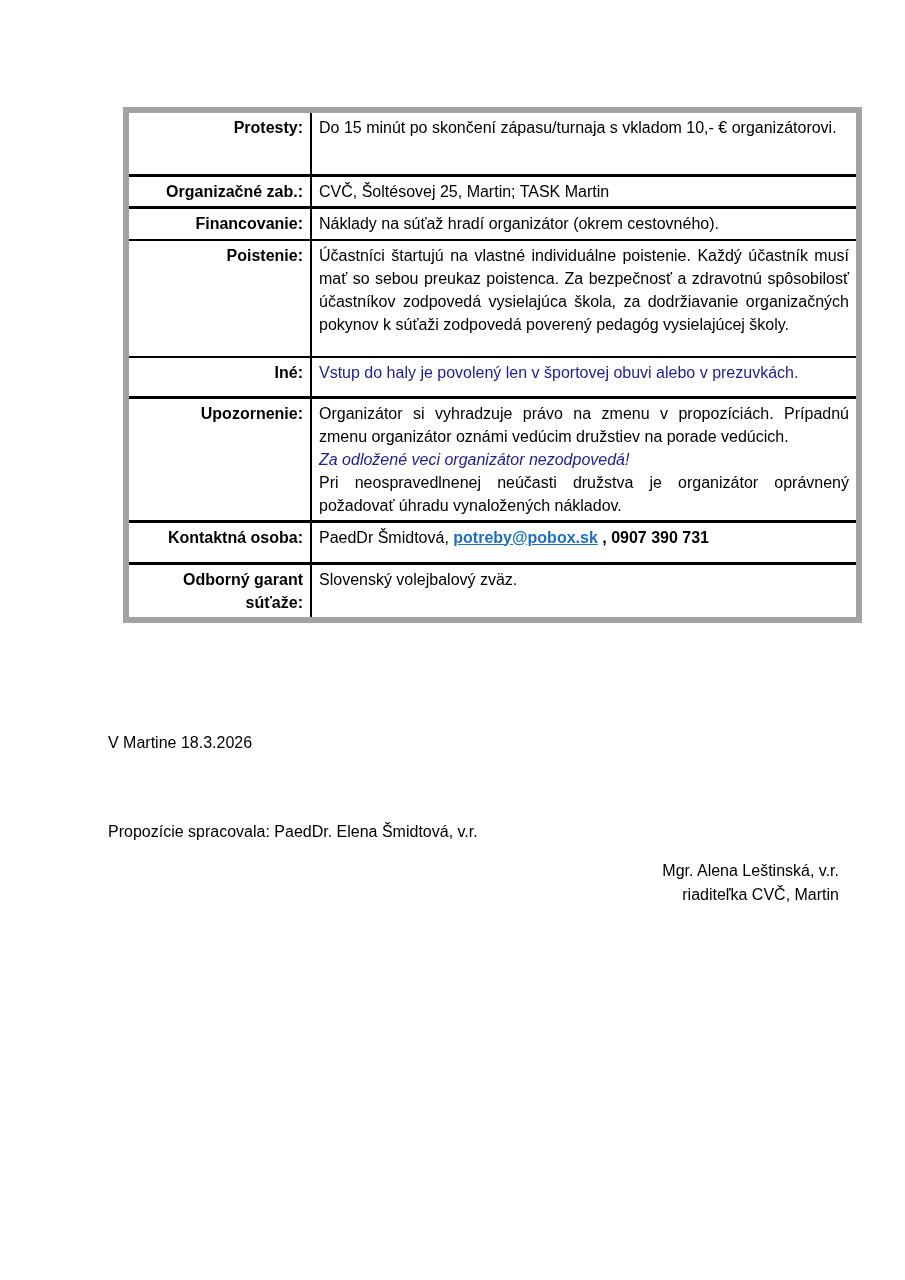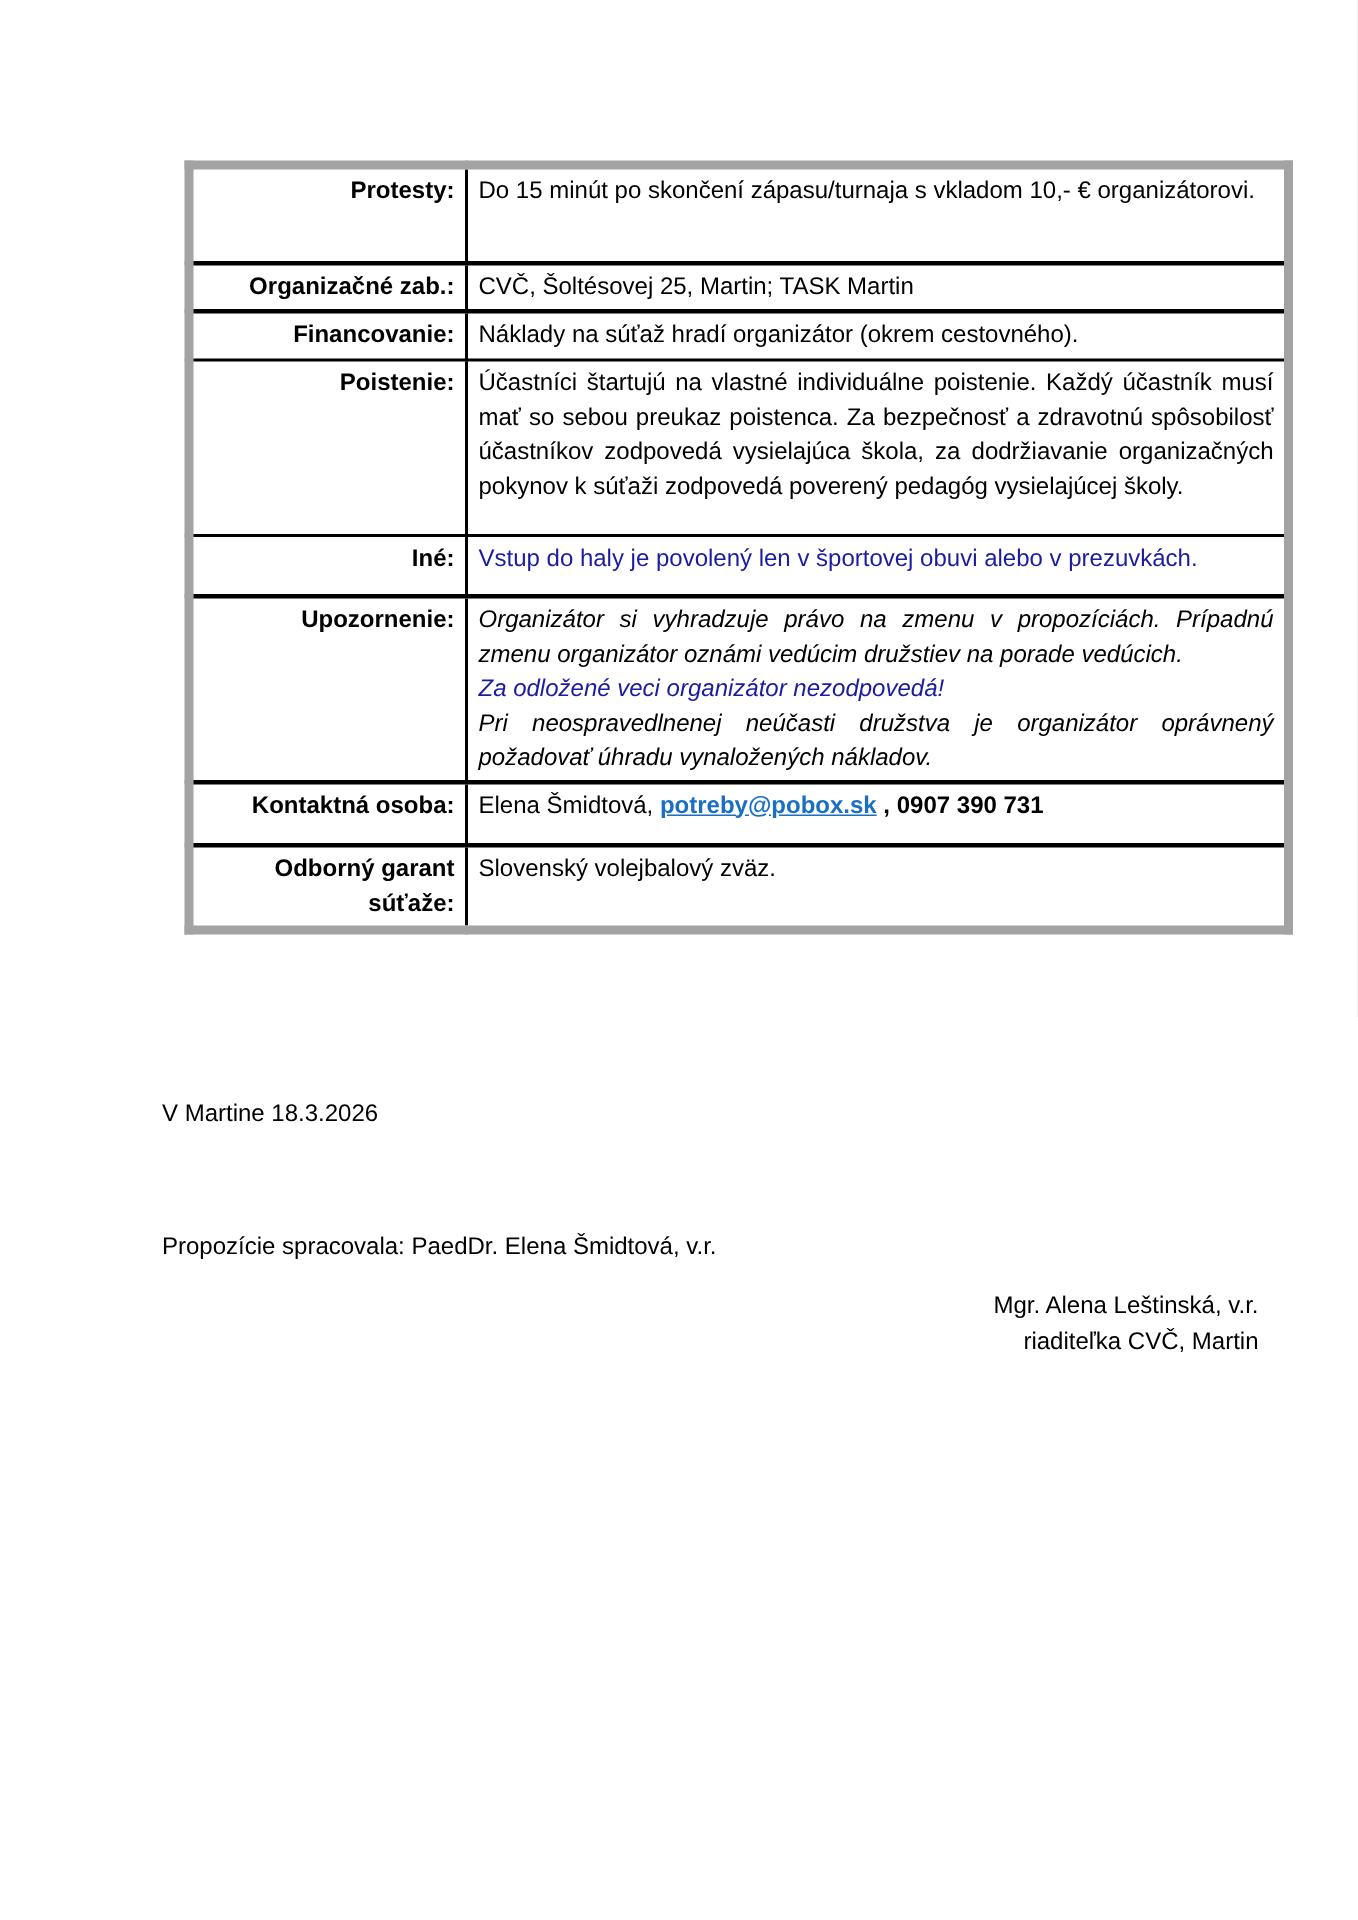--- a/index.html
+++ b/index.html
@@ -55,21 +55,21 @@
   tr.h-kontakt     { height: 42px; }
   tr.h-garant      { height: 55px; padding-left: 45px; }
   td.v-mid { vertical-align: middle; }
   td.v-bot { vertical-align: bottom; padding-bottom: 4px; }
   .blue-text { color: var(--text-blue, #1c1c9e); }
   .blue-italic {
     color: var(--text-blue, #1c1c9e);
     font-style: italic;
     text-align: left;
   }
-  .para-just { text-align: justify; font-style: italic; }
+  .para-just { text-align: justify; }
   a.email-link {
     color: var(--link-blue, #1a6fc4);
     font-weight: bold;
     text-decoration: underline;
     cursor: pointer;
   }
   .bold-black { font-weight: bold; color: #000000; }
   .footer-line { position: absolute; white-space: nowrap; }
   .date-line     { left: 108px; top: 731px; }
   .prepared-line { left: 108px; top: 820px; }
@@ -125,21 +125,21 @@
       <td class="lbl v-mid">Upozornenie:</td>
       <td class="val">
         <div class="para-just">Organizátor si vyhradzuje právo na zmenu v propozíciách. Prípadnú zmenu organizátor oznámi vedúcim družstiev na porade vedúcich.</div>
         <div class="blue-italic">Za odložené veci organizátor nezodpovedá!</div>
         <div class="para-just">Pri neospravedlnenej neúčasti družstva je organizátor oprávnený požadovať úhradu vynaložených nákladov.</div>
       </td>
     </tr>
 
     <tr class="h-kontakt bt3">
       <td class="lbl">Kontaktná osoba:</td>
-      <td class="val"><span>Elena Šmidtová, </span><a class="email-link">potreby@pobox.sk</a><span class="bold-black"> , </span><span class="bold-black">0907 390 731</span></td>
+      <td class="val"><span>PaedDr Šmidtová, </span><a class="email-link">potreby@pobox.sk</a><span class="bold-black"> , </span><span class="bold-black">0907 390 731</span></td>
     </tr>
 
     <tr class="h-garant bt3">
       <td class="lbl">Odborný garant súťaže:</td>
       <td class="val">Slovenský volejbalový zväz.</td>
     </tr>
   </tbody>
     </table>
 
   <div class="footer-line date-line">V Martine 18.3.2026</div>

